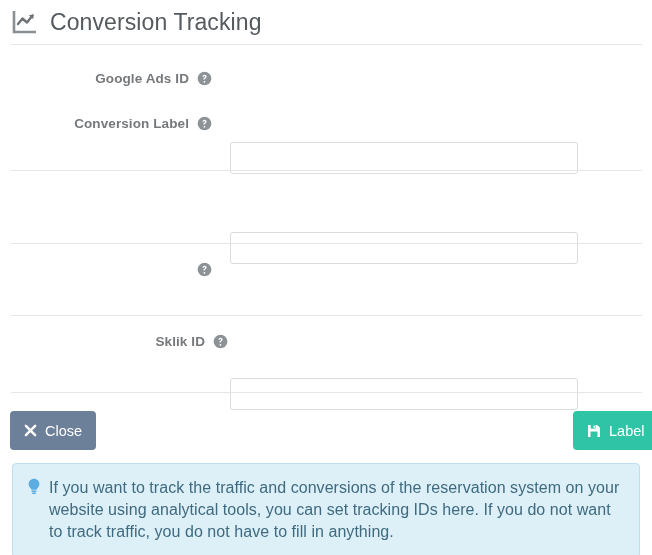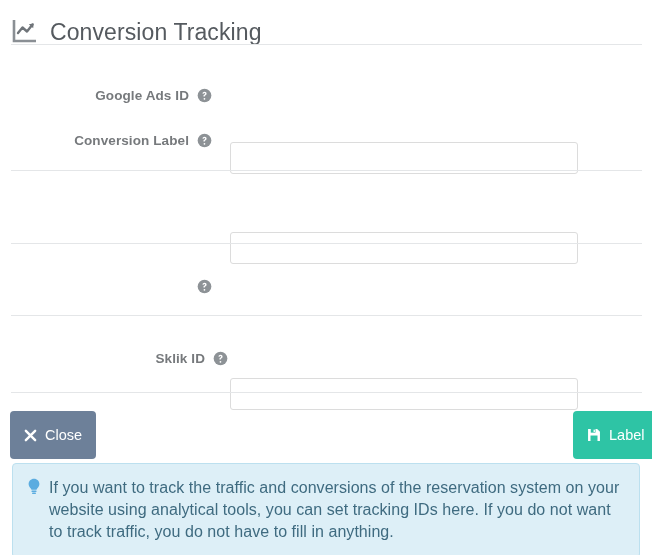--- a/index.html
+++ b/index.html
@@ -16,21 +16,21 @@
     -webkit-font-smoothing: antialiased;
   }
 
   
   .panel-header {
     position: absolute;
     left: 0; top: 0;
     width: 652px;
     height: 44px;
     display: flex;
-    align-items: flex-end;
+    align-items: center;
     padding-left: 12px;
     box-sizing: border-box;
   }
   .header-icon {
     width: 26px;
     height: 26px;
     margin-right: 12px;
     flex: 0 0 auto;
     display: block;
   }
@@ -51,21 +51,21 @@
     background: #e4e6e8;
   }
 
   
   .form-row {
     position: absolute;
     left: 0;
     width: 652px;
     height: 32px;
     display: flex;
-    align-items: flex-end;
+    align-items: flex-start;
   }
   .form-label-wrap {
     width: 212px;
     display: flex;
     align-items: center;
     justify-content: flex-end;
     padding-right: 0;
     box-sizing: border-box;
   }
   .form-label {
@@ -95,21 +95,21 @@
     font-size: 13px;
     color: #555a5f;
     padding: 0 10px;
     outline: none;
   }
   .form-input::placeholder { color: #b8bcbf; }
 
   
   .btn {
     position: absolute;
-    height: 48px;
+    height: 39px;
     border: none;
     border-radius: 4px;
     display: inline-flex;
     align-items: center;
     justify-content: center;
     gap: 8px;
     font-family: "Liberation Sans", sans-serif;
     font-size: 14.5px;
     color: #ffffff;
     cursor: pointer;

